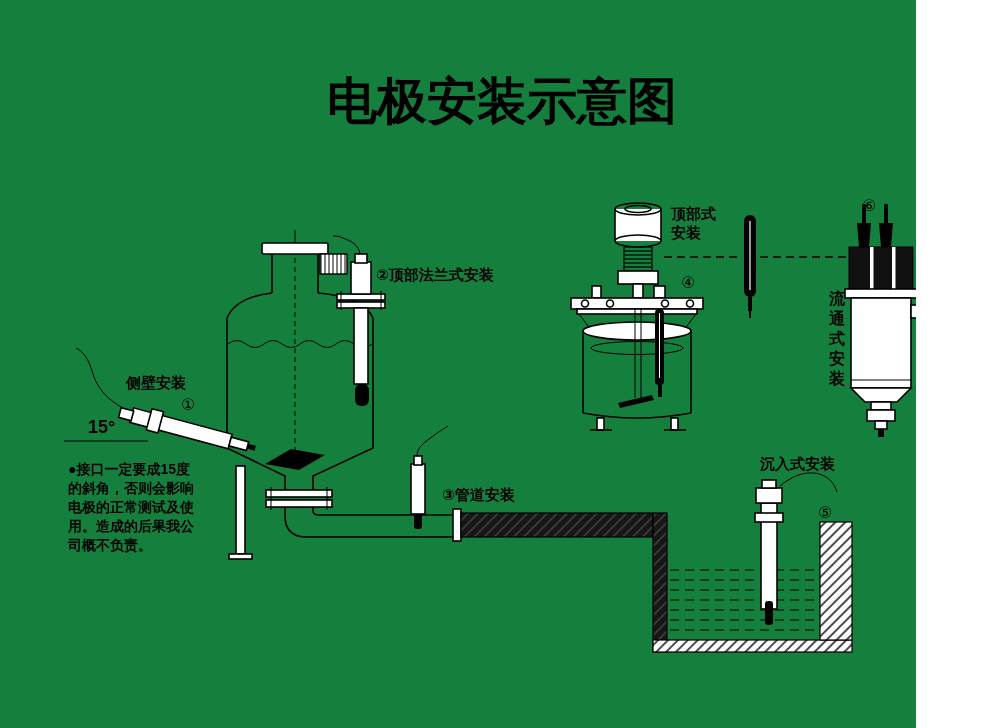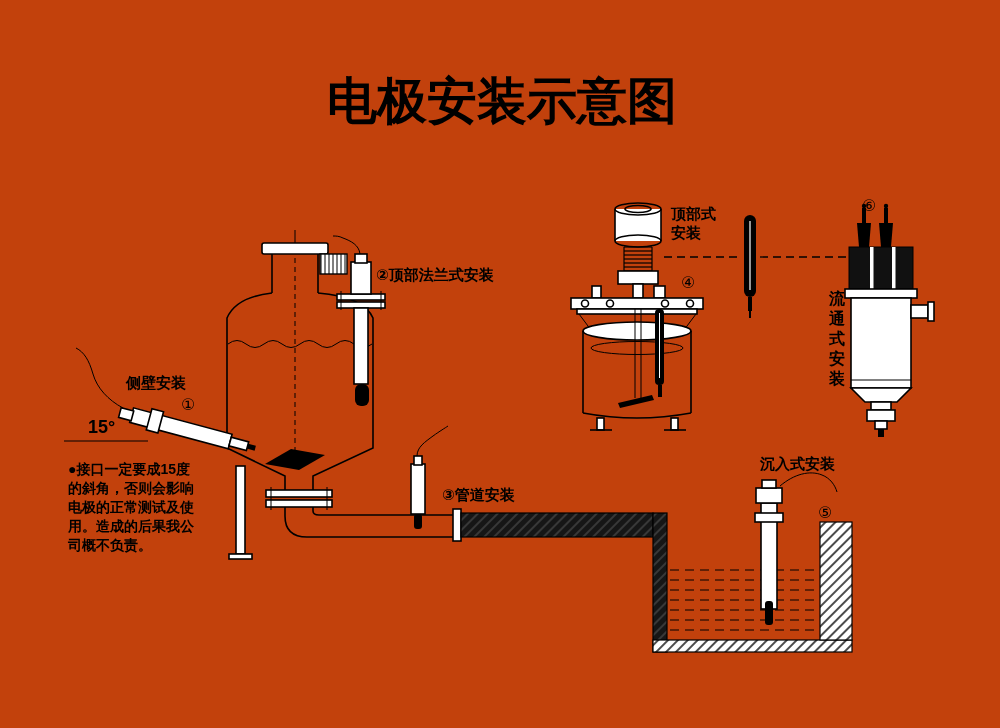--- a/index.html
+++ b/index.html
@@ -1,16 +1,16 @@
 <!DOCTYPE html>
 <html><head>
 <meta charset="utf-8">
 <style>
   html,body{margin:0;padding:0;background:#fff;}
-  #page{width:1000px;height:728px;position:relative;background:#c2410c;overflow:hidden;}
+  #page{width:916px;height:728px;position:relative;background:#15803d;overflow:hidden;}
   svg{display:block;}
   .s{stroke:#000;stroke-width:1.6;fill:none;}
   .sf{stroke:#000;stroke-width:1.6;fill:#fff;}
   .thin{stroke:#000;stroke-width:1;fill:none;}
   .k{fill:#000;stroke:none;}
   .ttl{font:700 50px "Liberation Serif","DejaVu Serif",serif;fill:#000;}
   .lbl{font:700 15px "Liberation Sans","DejaVu Sans",sans-serif;fill:#000;}
   .vlbl{font:700 16px "Liberation Sans","DejaVu Sans",sans-serif;fill:#000;}
   .num{font:400 16px "DejaVu Sans","Liberation Sans",sans-serif;fill:#000;}
   .big{font:700 18px "Liberation Sans","DejaVu Sans",sans-serif;fill:#000;}

